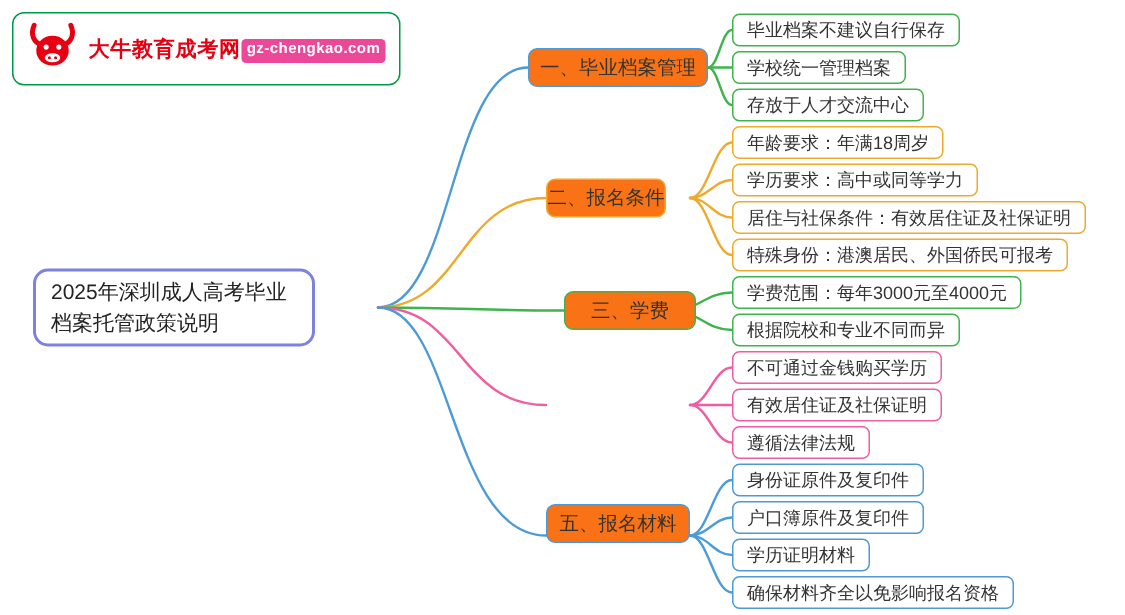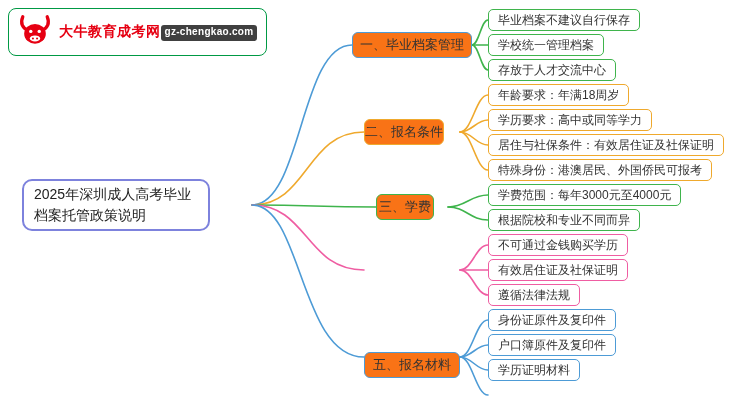--- a/index.html
+++ b/index.html
@@ -30,21 +30,21 @@
   }
 
   .logo {
     position:absolute; left:8px; top:8px; background:#fff;
     border:1.5px solid #009944; border-radius:8px;
     padding:5px 9px; display:flex; align-items:center; gap:7px;
   }
   .logo-text { display:flex; flex-direction:row; }
   .logo-title { color:#e60012; font-weight:bold; font-size:14px; letter-spacing:0.5px; }
   .logo-domain {
-    margin-top:2px; background:#404040; color:#fff; font-size:10px; font-weight:bold;
+    margin-top:2px; background:#ec4899; color:#fff; font-size:10px; font-weight:bold;
     text-align:center; border-radius:3px; padding:1px 4px; letter-spacing:0.3px;
   }
 </style>
 </head>
 <body>
 
 <div class="canvas">
 
   <svg class="edges" viewBox="0 0 750 410">
 
@@ -91,36 +91,37 @@
     <div class="logo-text">
       <div class="logo-title">大牛教育成考网</div>
       <div class="logo-domain">gz-chengkao.com</div>
     </div>
   </div>
 
   <div class="root-node" style="border-color: rgb(125, 130, 221);">2025年深圳成人高考毕业档案托管政策说明</div>
 
   <div class="branch-node" style="left: 352px; top: 32px; width: 120px; border-color: rgb(77, 155, 214);">一、毕业档案管理</div>
   <div class="branch-node" style="left: 364px; top: 119px; width: 80px; border-color: rgb(239, 169, 45);">二、报名条件</div>
-  <div class="branch-node" style="left: 376px; top: 194px; width: 58px; border-color: rgb(63, 180, 76);">三、学费</div>
-  <div class="branch-node" style="left: 364px; top: 352px; width: 96px; border-color: rgb(77, 155, 214);">五、报名材料</div>
+  <div class="branch-node" style="left: 376px; top: 194px; width: 88px; border-color: rgb(63, 180, 76);">三、学费</div>
+  <div class="branch-node" style="left: 364px; top: 336px; width: 96px; border-color: rgb(77, 155, 214);">五、报名材料</div>
 
   <div class="leaf-node" style="top: 9px; border-color: rgb(63, 180, 76);">毕业档案不建议自行保存</div>
   <div class="leaf-node" style="top: 34px; border-color: rgb(63, 180, 76);">学校统一管理档案</div>
   <div class="leaf-node" style="top: 59px; border-color: rgb(63, 180, 76);">存放于人才交流中心</div>
 
   <div class="leaf-node" style="top: 84px; border-color: rgb(239, 169, 45);">年龄要求：年满18周岁</div>
   <div class="leaf-node" style="top: 109px; border-color: rgb(239, 169, 45);">学历要求：高中或同等学力</div>
   <div class="leaf-node" style="top: 134px; border-color: rgb(239, 169, 45);">居住与社保条件：有效居住证及社保证明</div>
   <div class="leaf-node" style="top: 159px; border-color: rgb(239, 169, 45);">特殊身份：港澳居民、外国侨民可报考</div>
 
   <div class="leaf-node" style="top: 184px; border-color: rgb(63, 180, 76);">学费范围：每年3000元至4000元</div>
   <div class="leaf-node" style="top: 209px; border-color: rgb(63, 180, 76);">根据院校和专业不同而异</div>
 
   <div class="leaf-node" style="top: 234px; border-color: rgb(239, 93, 162);">不可通过金钱购买学历</div>
   <div class="leaf-node" style="top: 259px; border-color: rgb(239, 93, 162);">有效居住证及社保证明</div>
   <div class="leaf-node" style="top: 284px; border-color: rgb(239, 93, 162);">遵循法律法规</div>
 
   <div class="leaf-node" style="top: 309px; border-color: rgb(77, 155, 214);">身份证原件及复印件</div>
   <div class="leaf-node" style="top: 334px; border-color: rgb(77, 155, 214);">户口簿原件及复印件</div>
   <div class="leaf-node" style="top: 359px; border-color: rgb(77, 155, 214);">学历证明材料</div>
+  <div class="leaf-node" style="top: 384px; border-color: rgb(77, 155, 214);">确保材料齐全以免影响报名资格</div>
 
 </div>
 
 </body></html>

